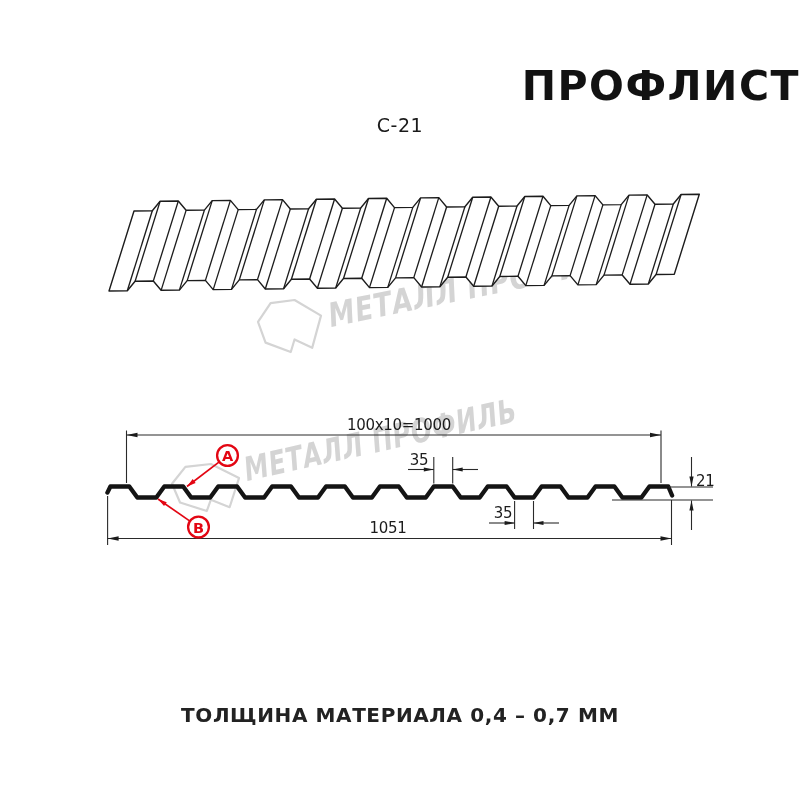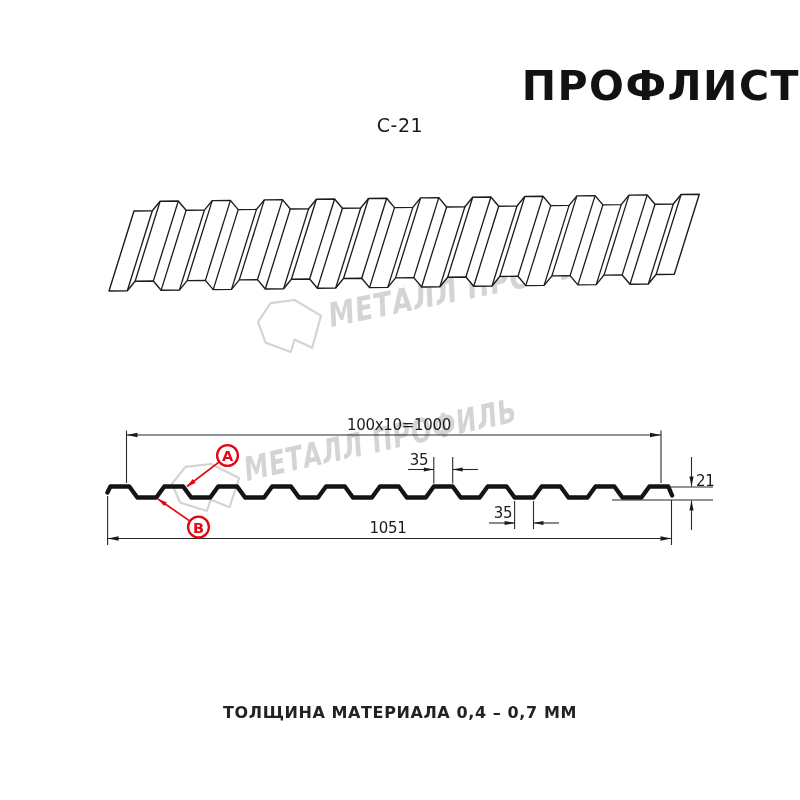--- a/index.html
+++ b/index.html
@@ -10,21 +10,21 @@
   .page-title{
     position:absolute;left:0;top:62px;width:800px;text-align:right;
     font-size:41px;font-weight:bold;letter-spacing:1.5px;color:#121212;
   }
   .page-subtitle{
     position:absolute;left:0;top:114px;width:800px;text-align:center;
     font-size:19px;font-weight:500;letter-spacing:0.5px;color:#1a1a1a;
   }
   .footer-note{
     position:absolute;left:0;top:703px;width:800px;text-align:center;
-    font-size:16px;font-weight:bold;letter-spacing:0.6px;color:#222222;
+    font-size:20px;font-weight:bold;letter-spacing:0.6px;color:#222222;
   }
   svg.stage{position:absolute;left:0;top:0;}
   svg text{font-family:"DejaVu Sans","Liberation Sans",sans-serif;}
   .dim-text{font-size:15px;fill:#1c1c1c;letter-spacing:-0.3px;}
   .callout-text{font-size:14.5px;font-weight:bold;}
   .wm-text{font-size:33px;font-weight:bold;font-style:italic;letter-spacing:1px;}
 </style>
 </head>
 <body>
 

